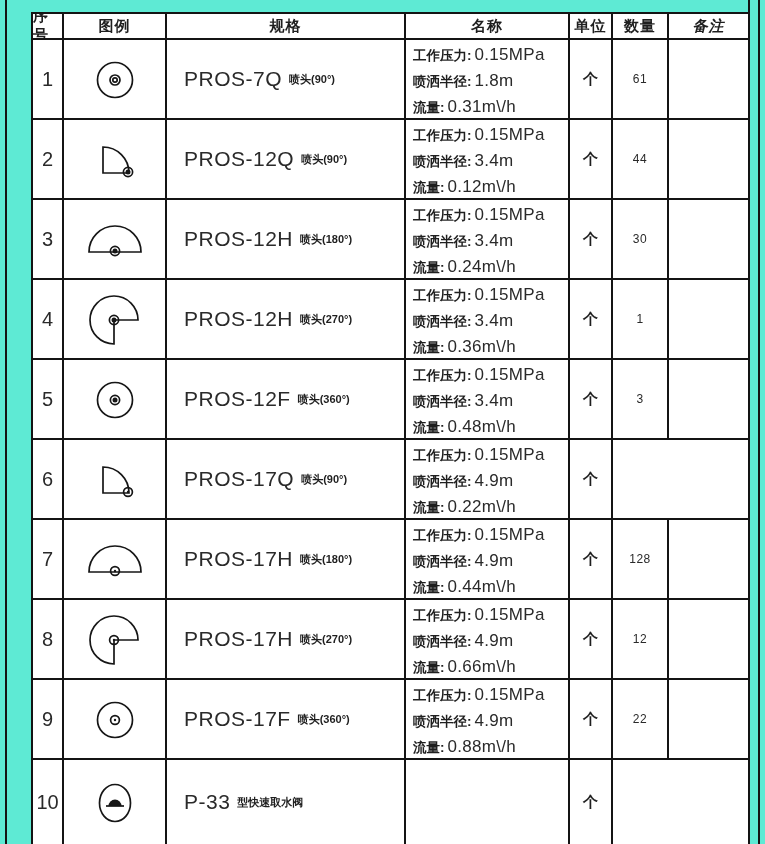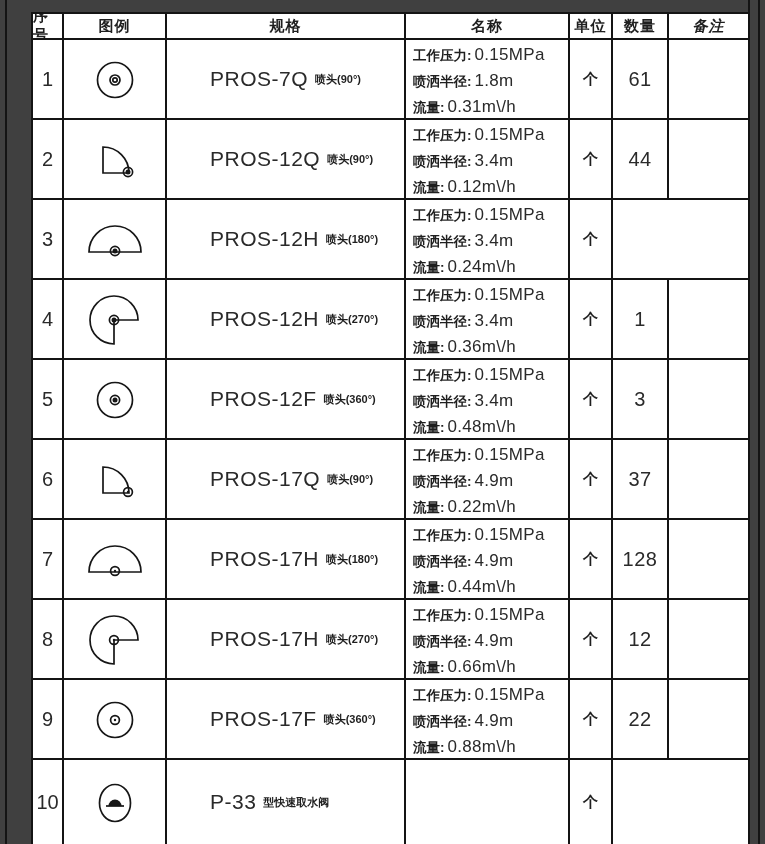--- a/index.html
+++ b/index.html
@@ -1,17 +1,17 @@
 <!DOCTYPE html>
 <html><head>
 <meta charset="utf-8">
 <style>
   html,body{margin:0;padding:0;background:#f8f8f6;}
   #canvas{
-    position:relative;width:765px;height:844px;background:#404040;
+    position:relative;width:765px;height:844px;background:#5eead4;
     overflow:hidden;
     font-family:"Liberation Sans","DejaVu Sans",sans-serif;
     color:#1f1f1f;
   }
   .frame-line{position:absolute;background:#141414;}
   #frame-left{left:5px;top:0;width:2px;height:844px;}
   #frame-right{left:758px;top:0;width:2px;height:844px;}
   #frame-right-stub{left:748px;top:0;width:2px;height:14px;}
 
   .sched-table{
@@ -29,29 +29,29 @@
     display:flex;align-items:center;justify-content:center;
     overflow:hidden;
   }
   .cell:last-child{border-right:none;font-style:italic;}
   .header-row{height:26px;border-bottom:2px solid #141414;}
   .header-row .cell{font-size:15px;font-weight:600;letter-spacing:1px;}
   .body-row{border-bottom:2px solid #141414;}
   .partial-row{height:16px;border-bottom:none;}
 
   .c-no{font-size:20px;color:#2a2a2a;}
-  .c-name{justify-content:flex-start;padding-left:17px;gap:7px;margin-left:26px;}
+  .c-name{justify-content:flex-start;padding-left:17px;gap:7px;}
   .model{font-size:21px;letter-spacing:0.5px;color:#2a2a2a;white-space:nowrap;}
   .cn{font-size:11px;font-weight:600;white-space:nowrap;}
   .c-spec{justify-content:flex-start;align-items:flex-start;flex-direction:column;padding:2px 0 0 7px;}
   .spec-line{display:flex;align-items:baseline;line-height:25px;white-space:nowrap;}
   .spec-label{font-size:13.5px;font-weight:600;}
   .spec-value{font-size:17px;margin-left:3px;letter-spacing:0.3px;color:#2a2a2a;}
   .c-unit{font-size:15px;font-weight:600;}
-  .c-qty{font-size:20px;color:#2a2a2a;letter-spacing:0.5px;}
+  .c-qty{font-size:12px;color:#2a2a2a;letter-spacing:0.5px;}
   .icon-box svg{display:block;}
 </style>
 </head>
 <body>
 
 <div id="canvas">
   <div id="frame-left" class="frame-line"></div>
   <div id="frame-right" class="frame-line"></div>
   <div id="frame-right-stub" class="frame-line"></div>
 
@@ -155,20 +155,21 @@
         <span class="spec-label">喷洒半径:</span>
         <span class="spec-value">3.4m</span>
       </div>
       <div class="spec-line">
         <span class="spec-label">流量:</span>
         <span class="spec-value">0.24m\/h</span>
       </div>
     </div>
           </div>
     <div class="cell c-unit">个</div>
+    <div class="cell c-qty">30</div>
     <div class="cell c-note"></div>
   </div>
   <div class="row body-row" style="height:80px">
     <div class="cell c-no">4</div>
     <div class="cell c-icon icon-box">
             <svg width="100" height="78" viewBox="0 0 100 78">
               <path d="M73,40 A24,24 0 1 0 49,64 L49,40 Z" stroke="#161616" stroke-width="1.7" fill="none"></path>
               <circle cx="49" cy="40" r="4.6" stroke="#161616" stroke-width="1.7" fill="none"></circle>
               <circle cx="49" cy="40" r="2.5" fill="#161616" stroke="none"></circle>
             </svg>
@@ -253,21 +254,20 @@
         <span class="spec-label">喷洒半径:</span>
         <span class="spec-value">4.9m</span>
       </div>
       <div class="spec-line">
         <span class="spec-label">流量:</span>
         <span class="spec-value">0.22m\/h</span>
       </div>
     </div>
           </div>
     <div class="cell c-unit">个</div>
-    <div class="cell c-qty">37</div>
     <div class="cell c-note"></div>
   </div>
   <div class="row body-row" style="height:80px">
     <div class="cell c-no">7</div>
     <div class="cell c-icon icon-box">
             <svg width="100" height="78" viewBox="0 0 100 78">
               <path d="M24,52 A26,26 0 0 1 76,52 Z" stroke="#161616" stroke-width="1.7" fill="none"></path>
               <circle cx="50" cy="51" r="4.4" stroke="#161616" stroke-width="1.7" fill="none"></circle>
               <circle cx="50" cy="51" r="1.2" fill="#161616" stroke="none"></circle>
             </svg>

